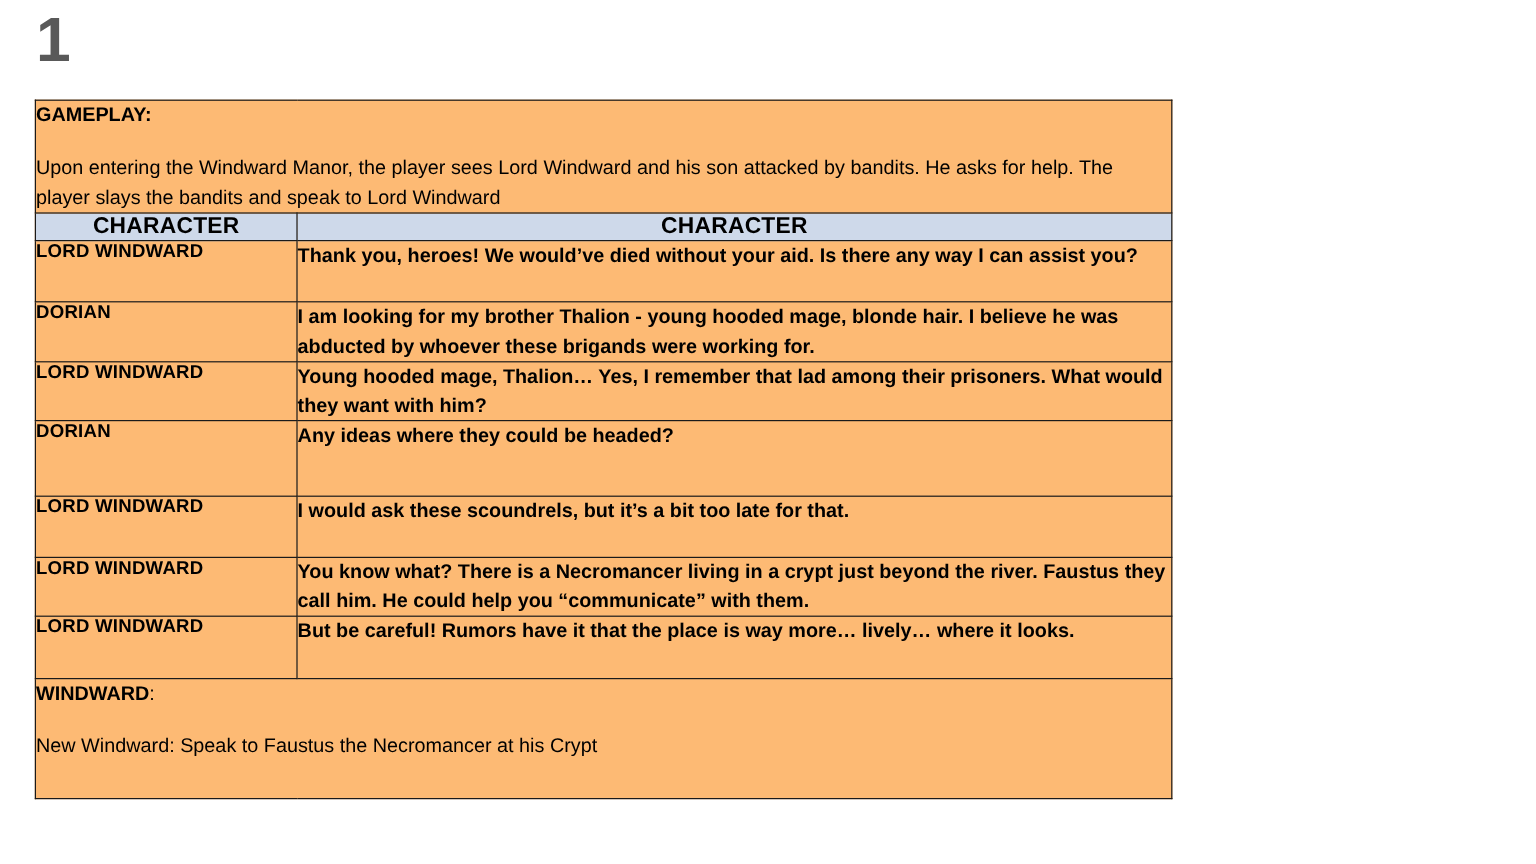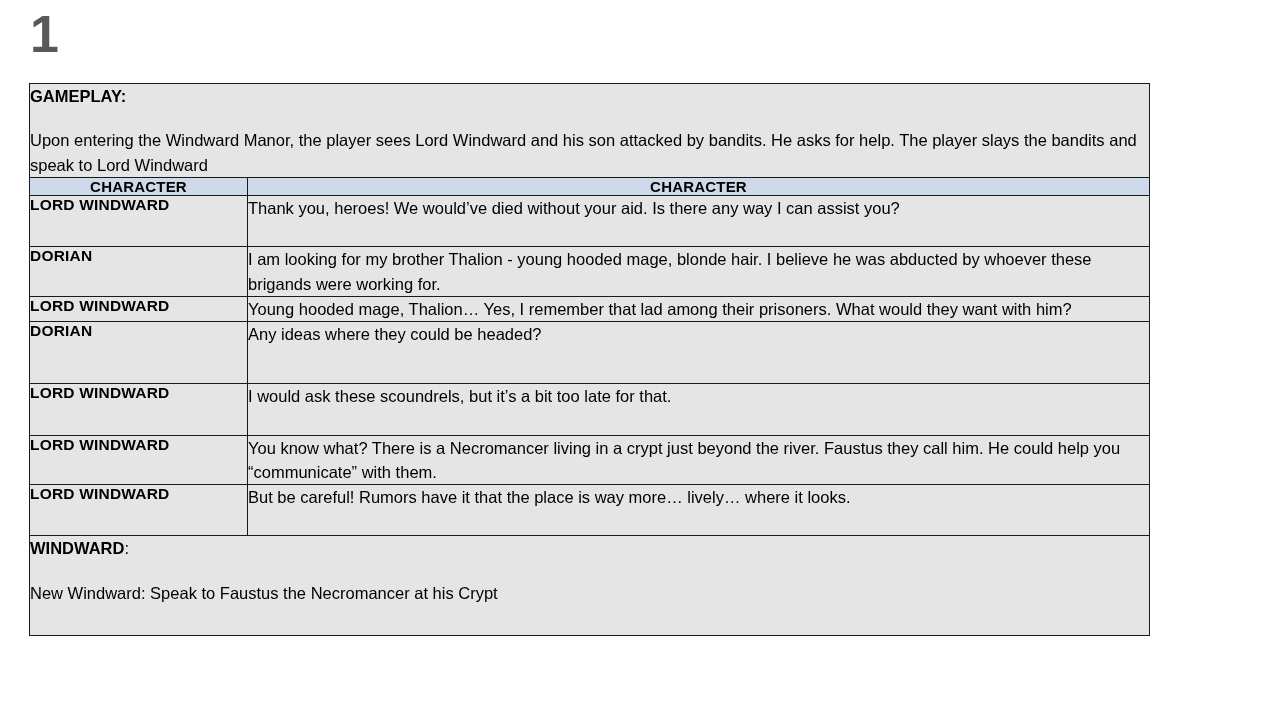--- a/index.html
+++ b/index.html
@@ -33,25 +33,25 @@
     color: #595959;
     line-height: 1;
     letter-spacing: -1px;
   }
 
   
   .script-table {
     position: absolute;
     left: 29px;
     top: 83px;
-    width: 1121px;
+    width: 948px;
     border-collapse: collapse;
     table-layout: fixed;
     border: 1.2px solid #1a1a1a;
-    background: #e5e5e5;
+    background: #fdba74;
   }
   .script-table td {
     border: 1.2px solid #1a1a1a;
     padding: 0;
     vertical-align: top;
   }
 
   
   .gameplay-cell {
     padding: 12px 8px 14px 9px;
@@ -68,39 +68,40 @@
   .gameplay-body {
     display: block;
     margin-top: 20px;
   }
 
   
   .col-head {
     background: #ced9ea;
     text-align: center;
     font-weight: bold;
-    font-size: 15px;
+    font-size: 19px;
     letter-spacing: 0.2px;
     padding: 14px 6px 24px 6px;
     vertical-align: top;
   }
 
   
   .character-cell {
     text-align: left;
     font-weight: bold;
     font-size: 15.5px;
     letter-spacing: 0.2px;
     padding: 11px 6px 12px 6px;
     white-space: nowrap;
   }
   .dialogue-cell {
     font-size: 16.5px;
     line-height: 1.47;
     padding: 10px 10px 12px 9px;
+    font-weight: bold;
   }
 
   
   tr.tall .character-cell,
   tr.tall .dialogue-cell { padding-bottom: 26px; }
   tr.xtall .character-cell,
   tr.xtall .dialogue-cell { padding-bottom: 37px; }
 
   .col-character { width: 218px; }
   .col-dialogue  { width: auto; }

